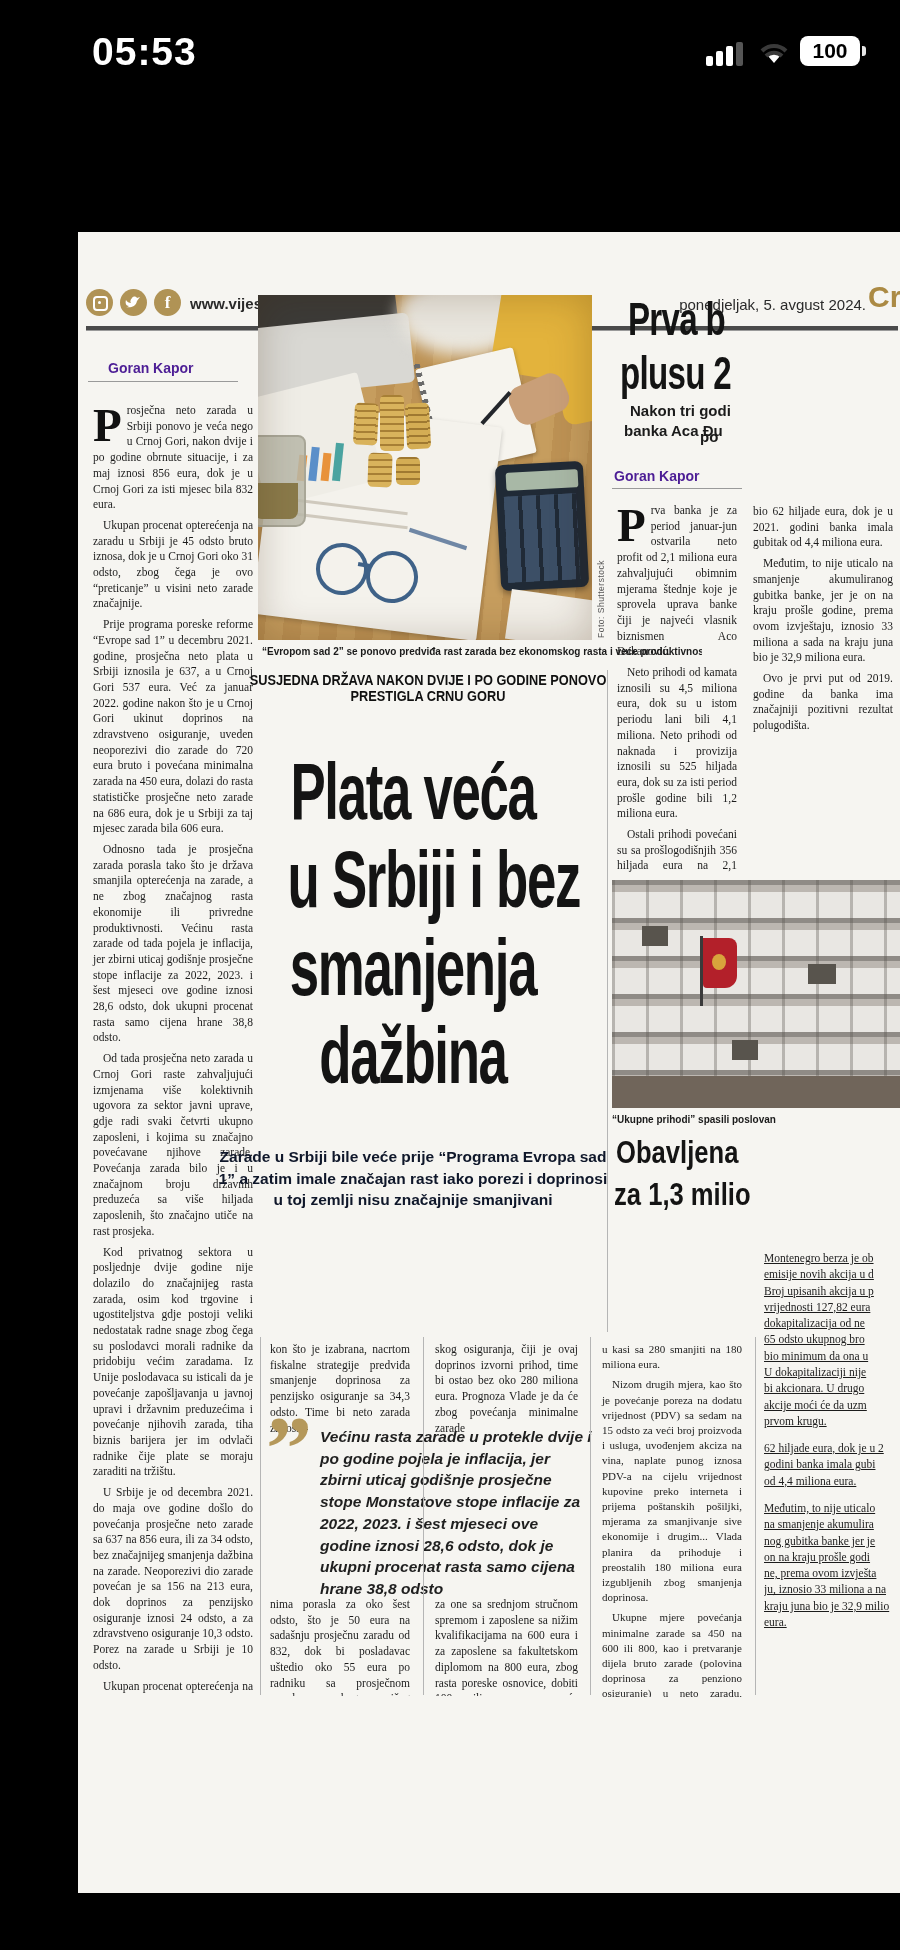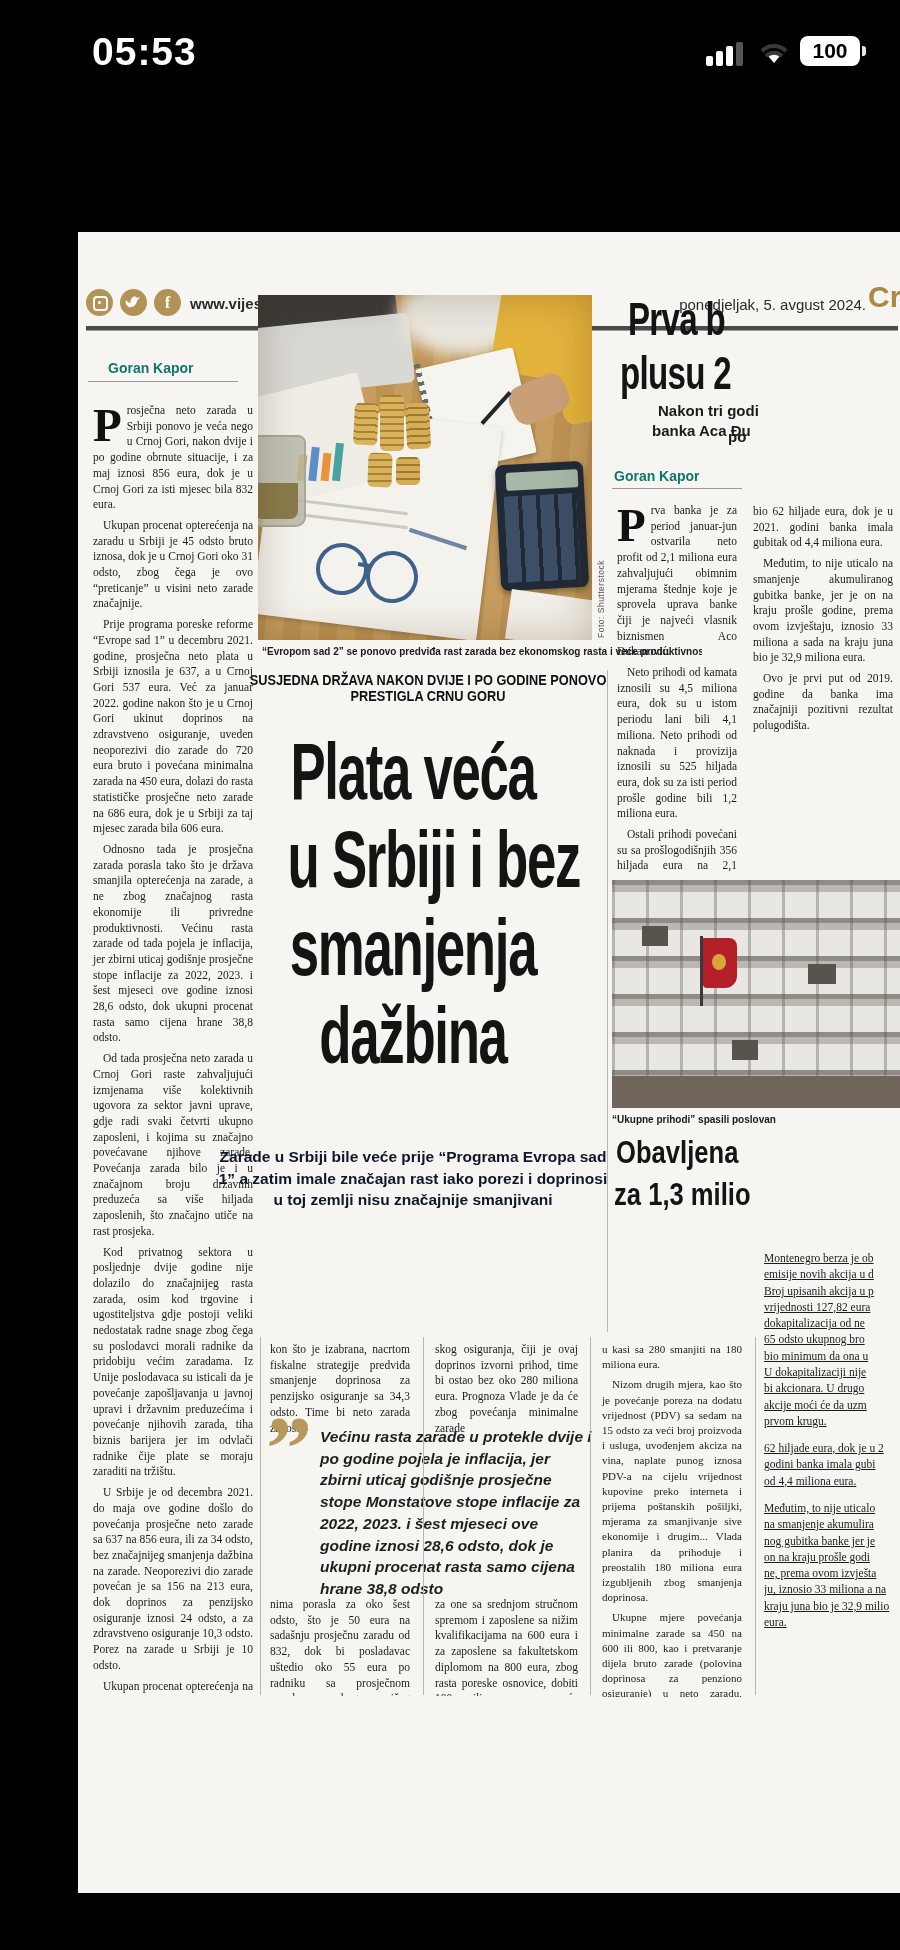--- a/index.html
+++ b/index.html
@@ -15,21 +15,21 @@
   .page{left:78px;top:232px;width:822px;height:1661px;background:#f6f5f1;overflow:hidden;color:#1e1e1e;}
   .soc{width:27px;height:27px;border-radius:50%;background:#b09355;top:57px;}
   .soc-inner-sq{position:absolute;left:7px;top:7px;width:11px;height:11px;border:2px solid #fff;border-radius:4px;}
   .soc-dot{position:absolute;left:12px;top:12px;width:3px;height:3px;background:#fff;border-radius:50%;}
   .soc-glyph{position:absolute;left:0;top:0;width:100%;height:100%;color:#fff;font-weight:bold;
              font-family:"Liberation Serif",serif;text-align:center;line-height:27px;font-size:17px;}
   .siteurl{left:112px;top:63px;font-size:15px;font-weight:bold;color:#2a2a2a;}
   .dateline{top:64px;right:34px;font-size:15px;color:#2a2a2a;}
   .brand{left:790px;top:48px;font-size:30px;font-weight:bold;color:#ab8a44;white-space:nowrap;}
   .headrule{left:8px;top:94px;width:812px;height:4px;background:#4a4a4a;border-bottom:1px solid #9a9a9a;}
-  .byline{font-size:14px;font-weight:bold;color:#0f766e;}
+  .byline{font-size:14px;font-weight:bold;color:#4c1d95;}
   .byrule{height:1px;background:#9a9a9a;}
   
   .serifcol{font-family:"Liberation Serif",serif;font-size:11.5px;line-height:15.7px;
             text-align:justify;color:#1c1c1c;overflow:hidden;}
   .serifcol p{margin:5px;text-indent:10px;}
   .serifcol p:first-child{text-indent:0;}
   .dropcap p:first-child::first-letter{float:left;font-size:47px;line-height:38px;padding:3px 5px 0 0;font-weight:bold;color:#111;}
   .fragcol{font-family:"Liberation Serif",serif;font-size:11.5px;line-height:16.3px;color:#1c1c1c;}
   .fragcol div{white-space:nowrap;text-decoration:underline;}
   
@@ -40,21 +40,21 @@
   .hline{width:380px;text-align:center;font-weight:bold;font-size:80px;line-height:88px;color:#141414;
          letter-spacing:-2px;transform:scaleX(.66);transform-origin:50% 50%;white-space:nowrap;}
   .deck{width:390px;text-align:center;font-size:15.5px;line-height:21.5px;font-weight:bold;color:#0f172a;}
   .deck p{margin:0;}
   .qmark{font-family:"Liberation Serif",serif;font-weight:bold;font-size:92px;line-height:60px;color:#b5985a;}
   .quotetext{font-style:italic;font-size:15.5px;line-height:21.7px;color:#1f1f1f;font-weight:bold;}
   .vrule{width:1px;background:#b5b5b5;}
   
   .rhl{font-weight:bold;font-size:46px;color:#141414;letter-spacing:-1px;
        transform:scaleX(.72);transform-origin:0 50%;white-space:nowrap;}
-  .rdeck{font-size:15px;font-weight:bold;color:#1b1b1b;white-space:nowrap;margin-left:28px;}
+  .rdeck{font-size:15px;font-weight:bold;color:#1b1b1b;white-space:nowrap;}
   .rsub{font-weight:bold;font-size:32px;color:#141414;transform:scaleX(.8);transform-origin:0 50%;white-space:nowrap;}
   
   .photo1{background:repeating-linear-gradient(95deg,#c69d5e 0 18px,#bd9254 18px 36px);overflow:hidden;}
   .ph{position:absolute;}
   
   .photo2{background:#d7d4cf;overflow:hidden;}
 </style>
 </head>
 <body>
 
@@ -142,21 +142,21 @@
     <div class="ph" style="left:250px;top:300px;width:90px;height:50px;background:#f2efe8;transform:rotate(8deg)"></div>
     <div class="ph" style="left:0;top:0;width:100%;height:100%;box-shadow:inset 0 0 40px rgba(60,30,0,.25)"></div>
   </div>
   <div class="abs credit" style="left:518px;top:66px;height:340px">Foto: Shutterstock</div>
 
   <div class="abs caption" style="left:184px;top:414px;width:440px">“Evropom sad 2” se ponovo predviđa rast zarada bez ekonomskog rasta i veće produktivnosti privrede</div>
   <div class="abs" style="left:140px;top:440px">
     <div class="kickline">SUSJEDNA DRŽAVA NAKON DVIJE I PO GODINE PONOVO</div>
     <div class="kickline">PRESTIGLA CRNU GORU</div>
   </div>
-  <div class="abs" style="left:145px;top:496px">
+  <div class="abs" style="left:145px;top:516px">
     <div class="hline">Plata veća</div>
     <div class="hline">u Srbiji i bez</div>
     <div class="hline">smanjenja</div>
     <div class="hline">dažbina</div>
   </div>
   <div class="abs deck" style="left:140px;top:914px">
       <p>Zarade u Srbiji bile veće prije “Programa Evropa sad 1” a zatim imale značajan rast iako porezi i doprinosi u toj zemlji nisu značajnije smanjivani</p>
     </div>
 
   <div class="abs serifcol" style="left:187px;top:1105px;width:150px;height:98px">

